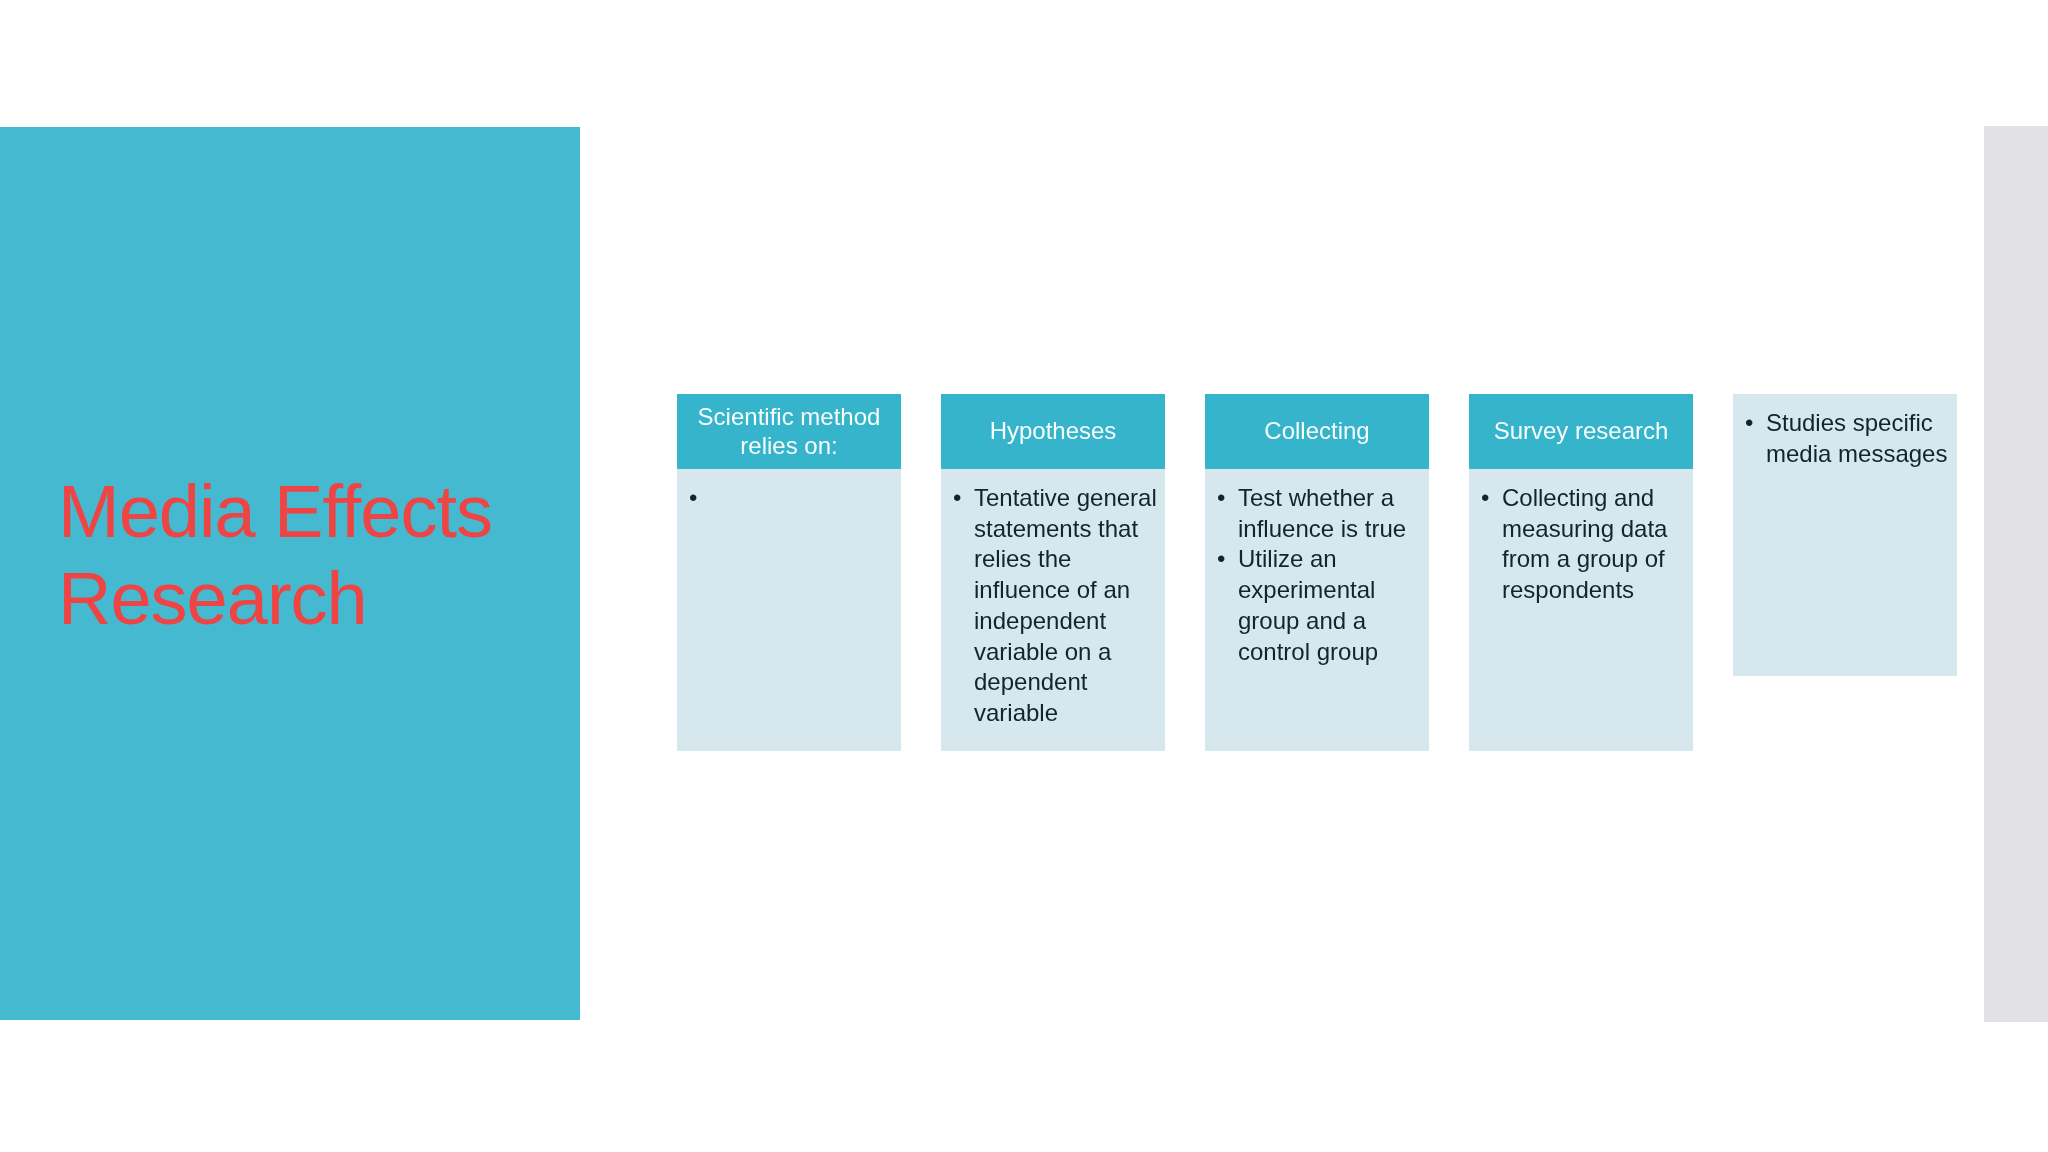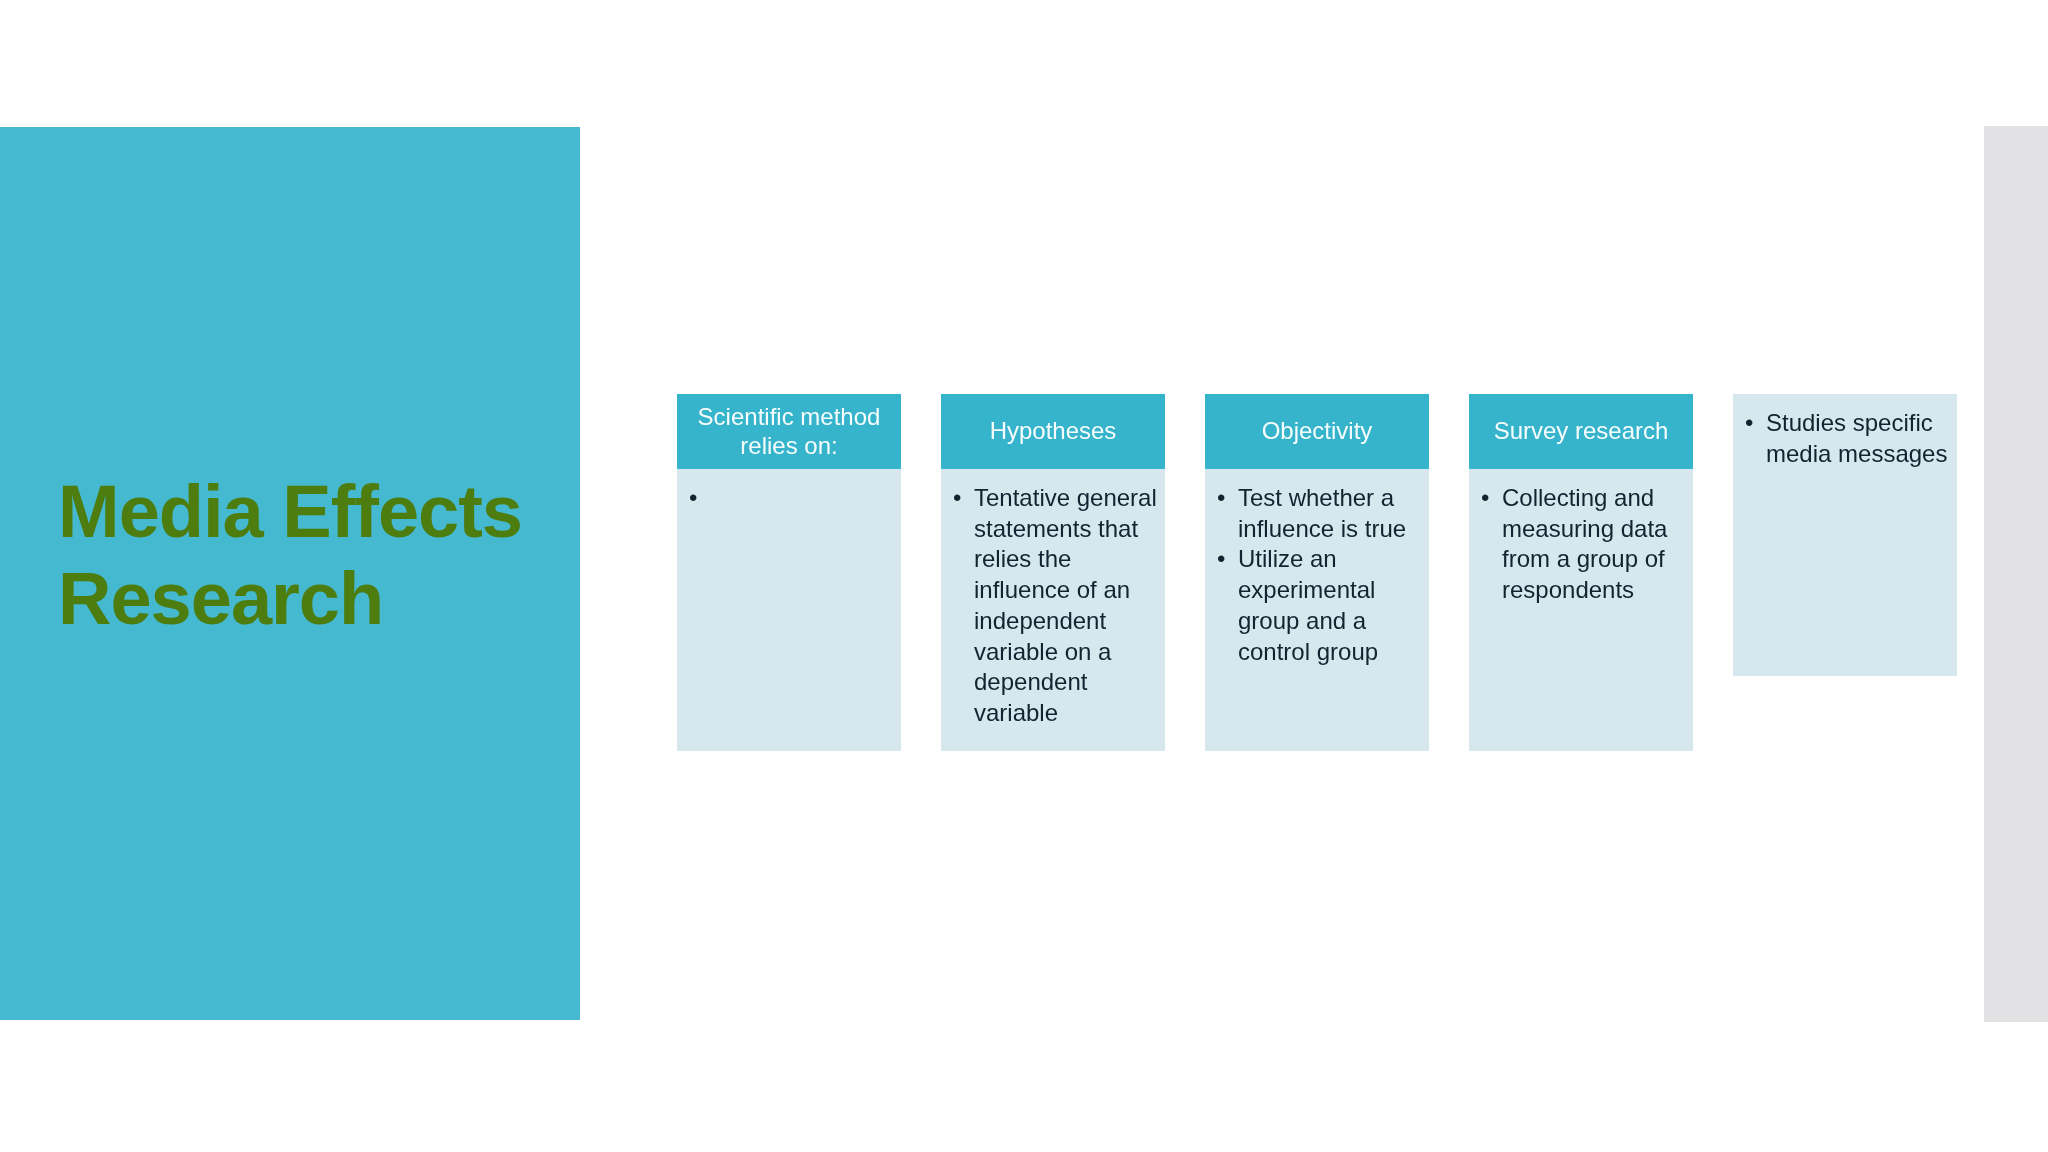--- a/index.html
+++ b/index.html
@@ -19,24 +19,24 @@
     top: 127px;
     width: 580px;
     height: 893px;
     background: #45B9CF;
   }
   .slide-title {
     position: absolute;
     left: 58px;
     top: 468px;
     width: 505px;
-    color: #4d7c0f;
+    color: #ef4444;
     font-size: 74px;
     line-height: 1.18;
-    font-weight: 700;
+    font-weight: 400;
     letter-spacing: -1px;
   }
 
   
   .side-strip {
     position: absolute;
     left: 1984px;
     top: 126px;
     width: 64px;
     height: 896px;
@@ -115,21 +115,21 @@
           <li class="bullet-item">
             <span class="bullet-glyph">•</span>
             <span class="bullet-text">Tentative general statements that relies the influence of an independent variable on a dependent variable</span>
           </li>
         </ul>
       </div>
     </div>
 
     <div class="column">
       <div class="col-header">
-        <span>Objectivity</span>
+        <span>Collecting</span>
       </div>
       <div class="col-body">
         <ul class="bullet-list">
           <li class="bullet-item">
             <span class="bullet-glyph">•</span>
             <span class="bullet-text">Test whether a influence is true</span>
           </li>
           <li class="bullet-item">
             <span class="bullet-glyph">•</span>
             <span class="bullet-text">Utilize an experimental group and a control group</span>

